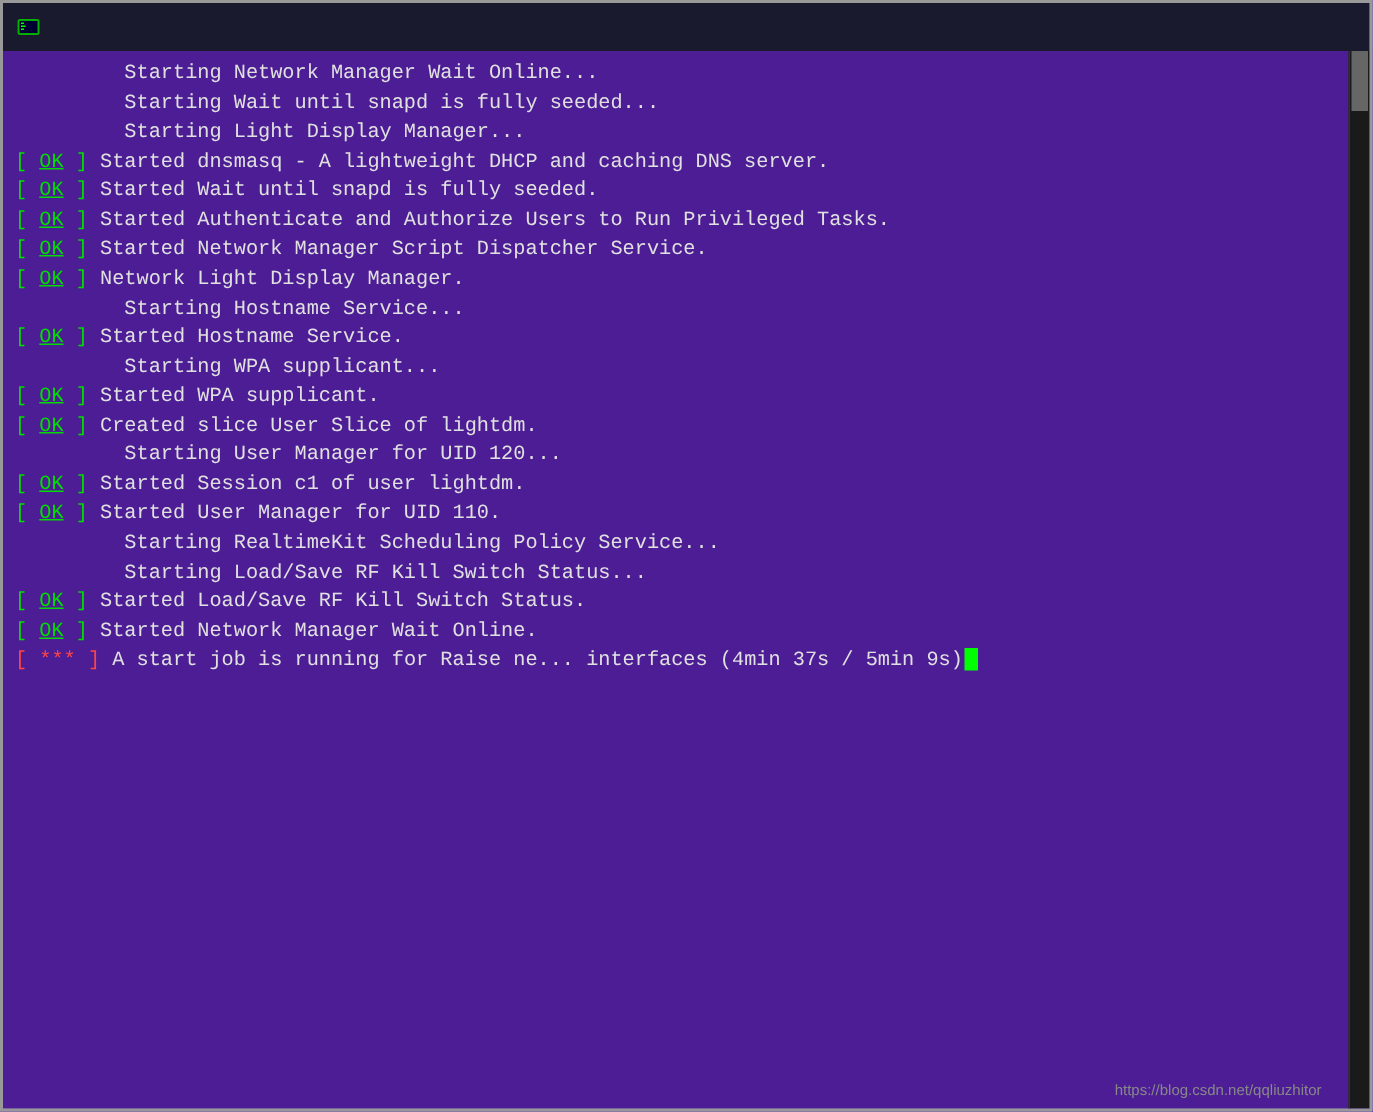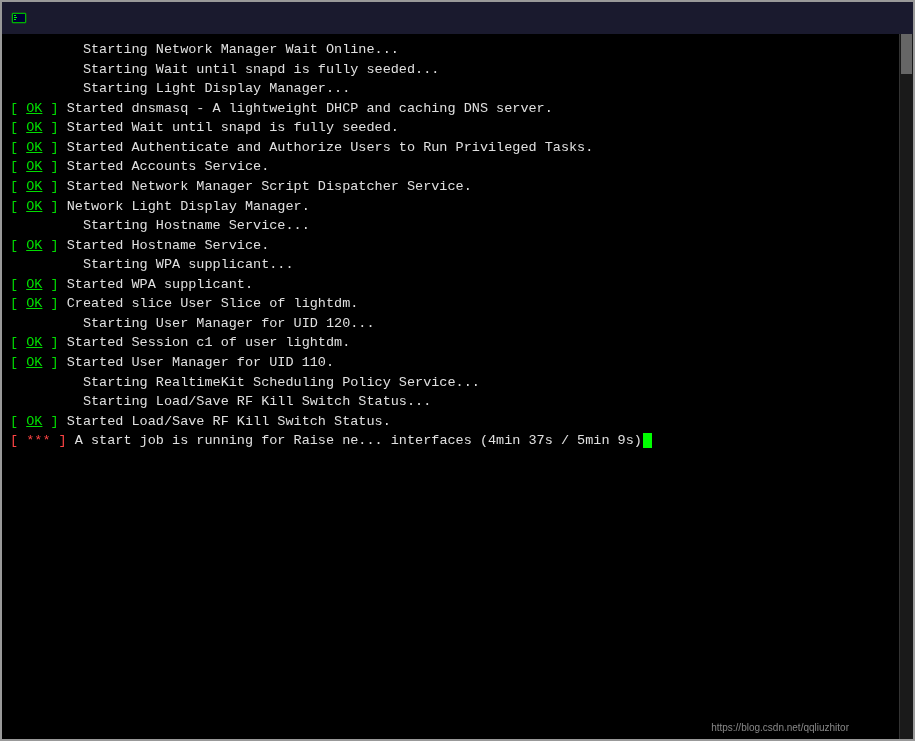--- a/index.html
+++ b/index.html
@@ -69,24 +69,23 @@
       display: flex;
       align-items: center;
       justify-content: center;
       color: #ccc;
       font-size: 12px;
       font-family: 'Segoe UI', Arial, sans-serif;
     }
 
     .terminal-container {
       flex: 1;
-      background: #000000;
+      background: #4c1d95;
       display: flex;
       overflow: hidden;
-      gap: 32px;
     }
 
     .terminal-content {
       flex: 1;
       padding: 6px 8px;
       overflow-y: auto;
       position: relative;
     }
 
     .terminal-content::-webkit-scrollbar {
@@ -177,34 +176,34 @@
 
   <div class="terminal-container">
     <div class="terminal-content" id="terminal-output" style="position: relative;">
 
     <div class="line">         Starting Network Manager Wait Online...</div>
         <div class="line">         Starting Wait until snapd is fully seeded...</div>
         <div class="line">         Starting Light Display Manager...</div>
         <div class="line"><span class="ok-bracket">[ </span><span class="ok-text">OK</span><span class="ok-bracket"> ]</span><span class="normal-text"> Started dnsmasq - A lightweight DHCP and caching DNS server.</span></div>
         <div class="line"><span class="ok-bracket">[ </span><span class="ok-text">OK</span><span class="ok-bracket"> ]</span><span class="normal-text"> Started Wait until snapd is fully seeded.</span></div>
         <div class="line"><span class="ok-bracket">[ </span><span class="ok-text">OK</span><span class="ok-bracket"> ]</span><span class="normal-text"> Started Authenticate and Authorize Users to Run Privileged Tasks.</span></div>
-        <div class="line"><span class="ok-bracket">[ </span><span class="ok-text">OK</span><span class="ok-bracket"> ]</span><span class="normal-text"> Started Accounts Service.</span></div>
         <div class="line"><span class="ok-bracket">[ </span><span class="ok-text">OK</span><span class="ok-bracket"> ]</span><span class="normal-text"> Started Network Manager Script Dispatcher Service.</span></div>
         <div class="line"><span class="ok-bracket">[ </span><span class="ok-text">OK</span><span class="ok-bracket"> ]</span><span class="normal-text"> Network Light Display Manager.</span></div>
         <div class="line">         Starting Hostname Service...</div>
         <div class="line"><span class="ok-bracket">[ </span><span class="ok-text">OK</span><span class="ok-bracket"> ]</span><span class="normal-text"> Started Hostname Service.</span></div>
         <div class="line">         Starting WPA supplicant...</div>
         <div class="line"><span class="ok-bracket">[ </span><span class="ok-text">OK</span><span class="ok-bracket"> ]</span><span class="normal-text"> Started WPA supplicant.</span></div>
         <div class="line"><span class="ok-bracket">[ </span><span class="ok-text">OK</span><span class="ok-bracket"> ]</span><span class="normal-text"> Created slice User Slice of lightdm.</span></div>
         <div class="line">         Starting User Manager for UID 120...</div>
         <div class="line"><span class="ok-bracket">[ </span><span class="ok-text">OK</span><span class="ok-bracket"> ]</span><span class="normal-text"> Started Session c1 of user lightdm.</span></div>
         <div class="line"><span class="ok-bracket">[ </span><span class="ok-text">OK</span><span class="ok-bracket"> ]</span><span class="normal-text"> Started User Manager for UID 110.</span></div>
         <div class="line">         Starting RealtimeKit Scheduling Policy Service...</div>
         <div class="line">         Starting Load/Save RF Kill Switch Status...</div>
         <div class="line"><span class="ok-bracket">[ </span><span class="ok-text">OK</span><span class="ok-bracket"> ]</span><span class="normal-text"> Started Load/Save RF Kill Switch Status.</span></div>
+        <div class="line"><span class="ok-bracket">[ </span><span class="ok-text">OK</span><span class="ok-bracket"> ]</span><span class="normal-text"> Started Network Manager Wait Online.</span></div>
         <div class="line"><span class="warn-bracket">[ </span><span class="warn-text">***</span><span class="warn-bracket"> ]</span><span class="normal-text"> A start job is running for Raise ne... interfaces (4min 37s / 5min 9s)</span><span class="cursor"></span></div>
         <div class="watermark">https://blog.csdn.net/qqliuzhitor</div>
       </div>
     <div class="scrollbar-area">
       <div class="scrollbar-thumb"></div>
     </div>
   </div>
 </div>
 
 </body></html>

